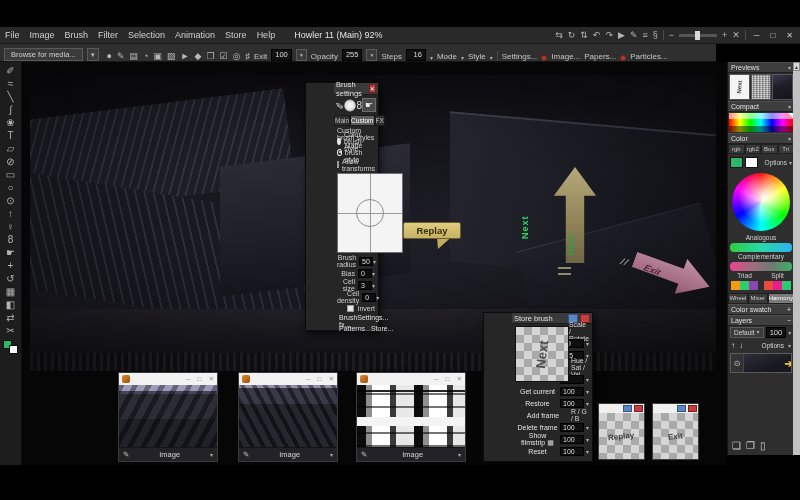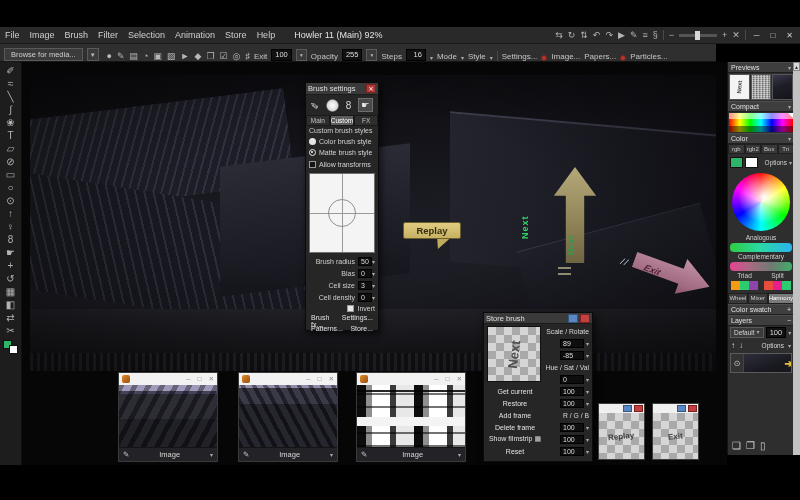--- a/index.html
+++ b/index.html
@@ -89,21 +89,21 @@
     linear-gradient(180deg,#9c96b8 0 9%,#3d3d54 9% 14%,#26262f 14% 55%,#1a1a21 55% 100%); }
   .scene-thumb2 { background:
     repeating-linear-gradient(62deg, rgba(0,0,0,0.4) 0 4px, rgba(255,255,255,0.04) 4px 10px),
     linear-gradient(180deg,#8d88a8 0 5%,#32323f 5% 30%,#1d1d26 30% 100%); }
   .height-map { background:
     linear-gradient(180deg, rgba(0,0,0,0) 0 8%, rgba(0,0,0,0.85) 8% 12%, rgba(0,0,0,0) 12% 52%, #f4f4f4 52% 66%, rgba(0,0,0,0) 66%),
     repeating-linear-gradient(0deg, rgba(0,0,0,0.55) 0 2px, rgba(0,0,0,0) 2px 13px),
     repeating-linear-gradient(90deg,#0c0c0c 0 9px,#8f8f8f 9px 15px,#ffffff 15px 33px,#3a3a3a 33px 39px,#e8e8e8 39px 57px); }
 
   
-  .fpanel { background:#262626; border:1px solid #0b0b0b; box-shadow:2px 3px 7px rgba(0,0,0,0.65); }
+  .fpanel { background:#262626; border:1px solid #0b0b0b; box-shadow:2px 3px 7px rgba(0,0,0,0.65);padding-left:28px; }
   .ftitle { height:12px; background:#3a3a3a; border-bottom:1px solid #1c1c1c; display:flex;
     align-items:center; padding:0 2px; font-size:7.5px; color:#e0e0e0; }
   .close-red { margin-left:auto; width:10px; height:9px; background:#b03a37; border:1px solid #7d1f1c;
     color:#fff; font-size:6px; line-height:8px; text-align:center; }
   .btn-blue { margin-left:auto; width:10px; height:9px; background:#5b87c5; border:1px solid #33567f; }
   .btn-red  { width:10px; height:9px; background:#c24040; border:1px solid #7d1f1c; margin-left:2px; }
 
   
   #brush-settings { left:305px; top:82px; width:74px; height:249px; }
   #bs-icons { height:20px; display:flex; align-items:center; justify-content:space-around; padding:0 2px; }

